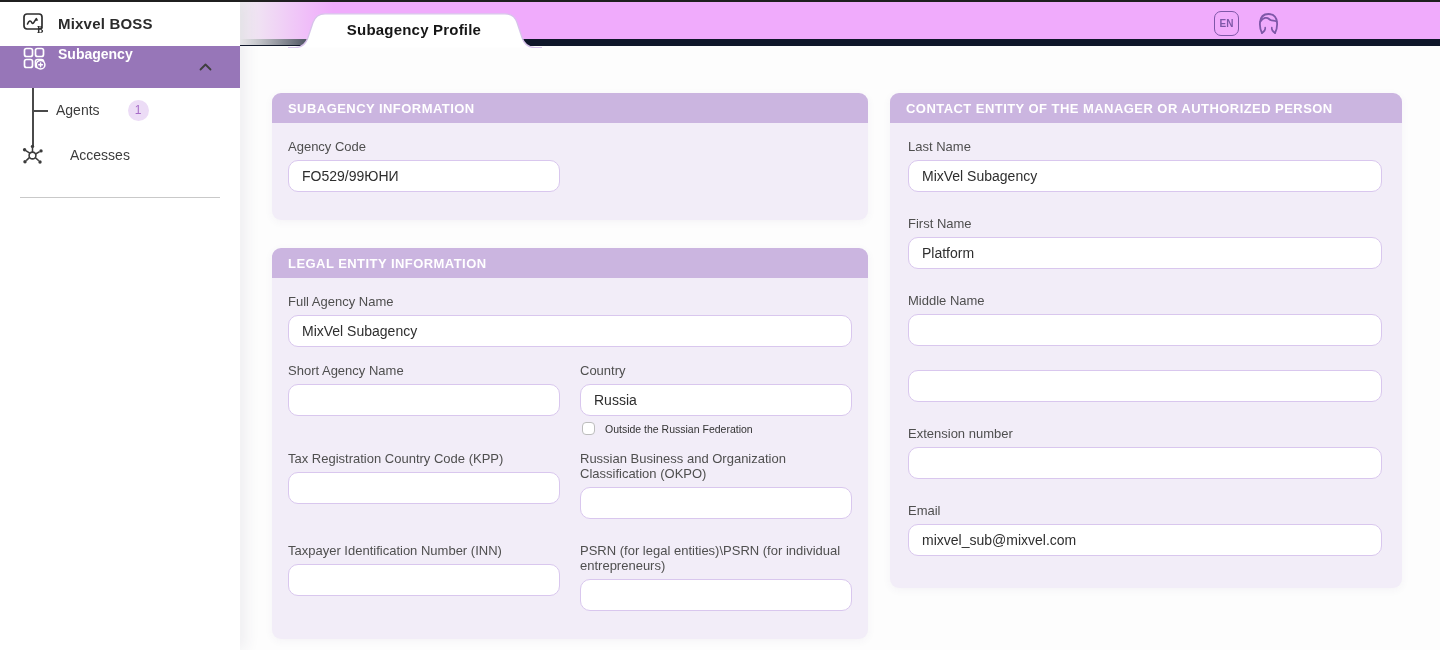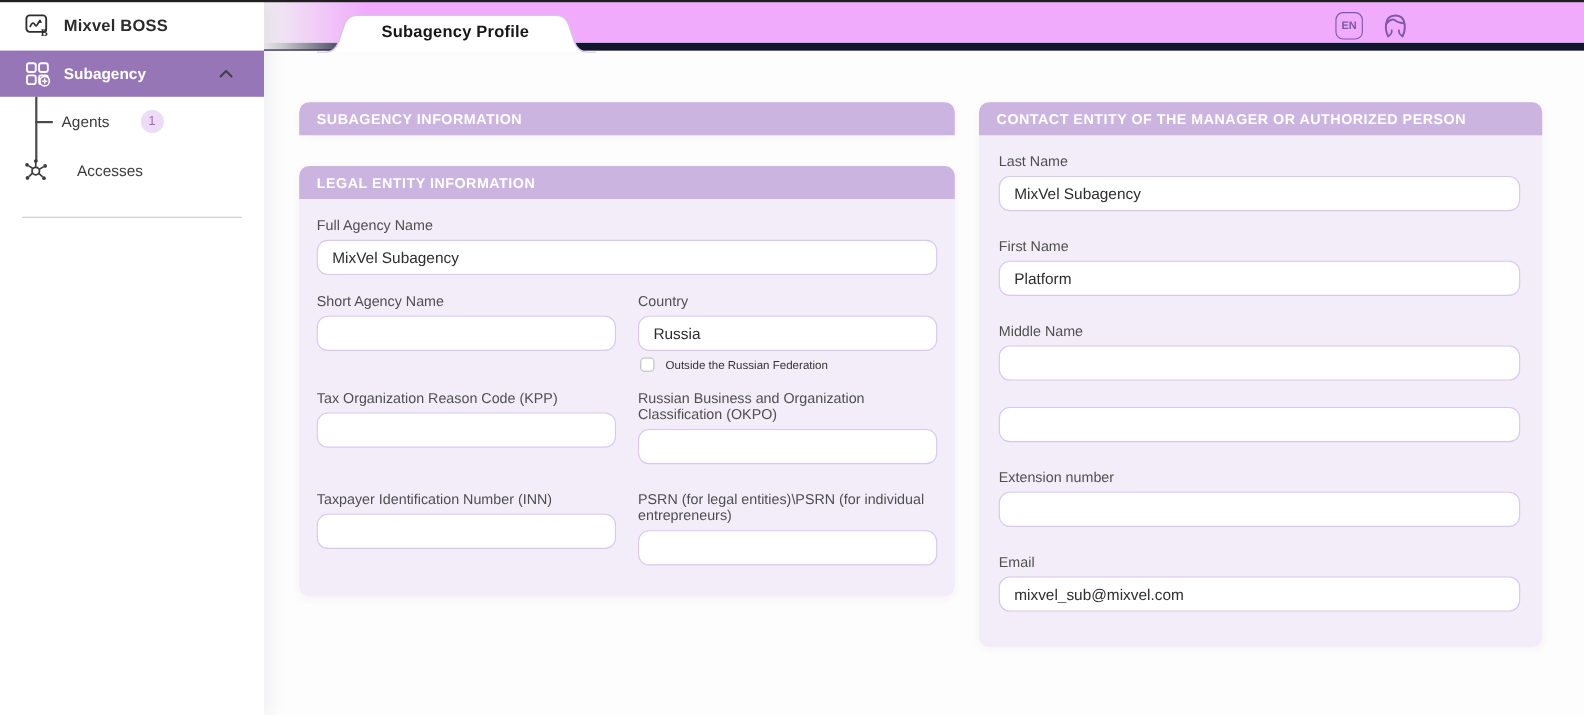--- a/index.html
+++ b/index.html
@@ -5,21 +5,21 @@
   * { margin:0; padding:0; box-sizing:border-box; }
   html,body { width:1440px; height:650px; overflow:hidden;
     font-family:"Liberation Sans", sans-serif; background:#fdfdfd; }
   .top-edge { position:absolute; left:0; top:0; width:1440px; height:2px; background:#1f1f1f; z-index:60; }
 
   
   .sidebar { position:absolute; left:0; top:0; width:240px; height:650px; background:#ffffff;
     box-shadow:6px 0 14px rgba(60,40,80,0.07); z-index:40; }
   .logo-row { height:46px; display:flex; align-items:center; gap:12px; padding-left:22px; cursor:pointer; }
   .logo-text { font-size:15px; font-weight:700; color:#2b2b2b; letter-spacing:0.2px; }
-  .nav-item { position:relative; height:42px; display:flex; align-items:center; gap:12px;
+  .nav-item { position:relative; height:42px; display:flex; gap:12px;
     padding-left:22px; font-size:14px; color:#3c3c3c; cursor:pointer; }
   .nav-item.active { background:#9776b8; color:#ffffff; font-weight:700; }
   .nav-item .chevron { position:absolute; right:28px; top:50%; transform:translateY(-50%); display:flex; }
   .nav-sub { position:relative; height:44px; display:flex; align-items:center; padding-left:56px;
     font-size:14px; color:#3c3c3c; cursor:pointer; }
   .badge { margin-left:28px; width:21px; height:21px; border-radius:50%; background:#ecdcf6;
     color:#a76cc8; font-size:12px; display:flex; align-items:center; justify-content:center; }
   .tree-v { position:absolute; left:32px; top:88px; width:1.5px; height:59px; background:#4a4a4a; }
   .tree-h { position:absolute; left:32px; top:110px; width:16px; height:1.5px; background:#4a4a4a; }
   .nav-plain { position:relative; height:46px; display:flex; align-items:center; gap:24px;
@@ -147,20 +147,26 @@
         <path d="M7 23 C9.5 21.4 10.5 19.5 10.2 17.5 M20 23 C17.5 21.4 16.5 19.5 16.8 17.5" stroke="currentColor" stroke-width="1.6" stroke-linecap="round" fill="none"></path>
       </svg>
     </span>
   </div>
 </header>
 
 <main class="main">
   <div class="col-left">
     <section class="card">
       <div class="card-header">SUBAGENCY INFORMATION</div>
+      <div class="card-body">
+        <div class="field w-half">
+          <label>Agency Code</label>
+          <input type="text" value="FO529/99ЮНИ" style="">
+        </div>
+      </div>
     </section>
 
     <section class="card">
       <div class="card-header">LEGAL ENTITY INFORMATION</div>
       <div class="card-body">
         <div class="field">
           <label>Full Agency Name</label>
           <input type="text" value="MixVel Subagency" style="">
         </div>
 
@@ -174,21 +180,21 @@
             <input type="text" value="Russia" style="">
             <div class="cb-row">
               <span class="checkbox"></span>
               <span class="cb-label">Outside the Russian Federation</span>
             </div>
           </div>
         </div>
 
         <div class="row2">
           <div class="cell">
-            <label>Tax Organization Reason Code (KPP)</label>
+            <label>Tax Registration Country Code (KPP)</label>
             <input type="text" value="" style="">
           </div>
           <div class="cell">
             <label class="mb2line">Russian Business and Organization Classification (OKPO)</label>
             <input type="text" value="" style="">
           </div>
         </div>
 
         <div class="row2 gap-top">
           <div class="cell">

